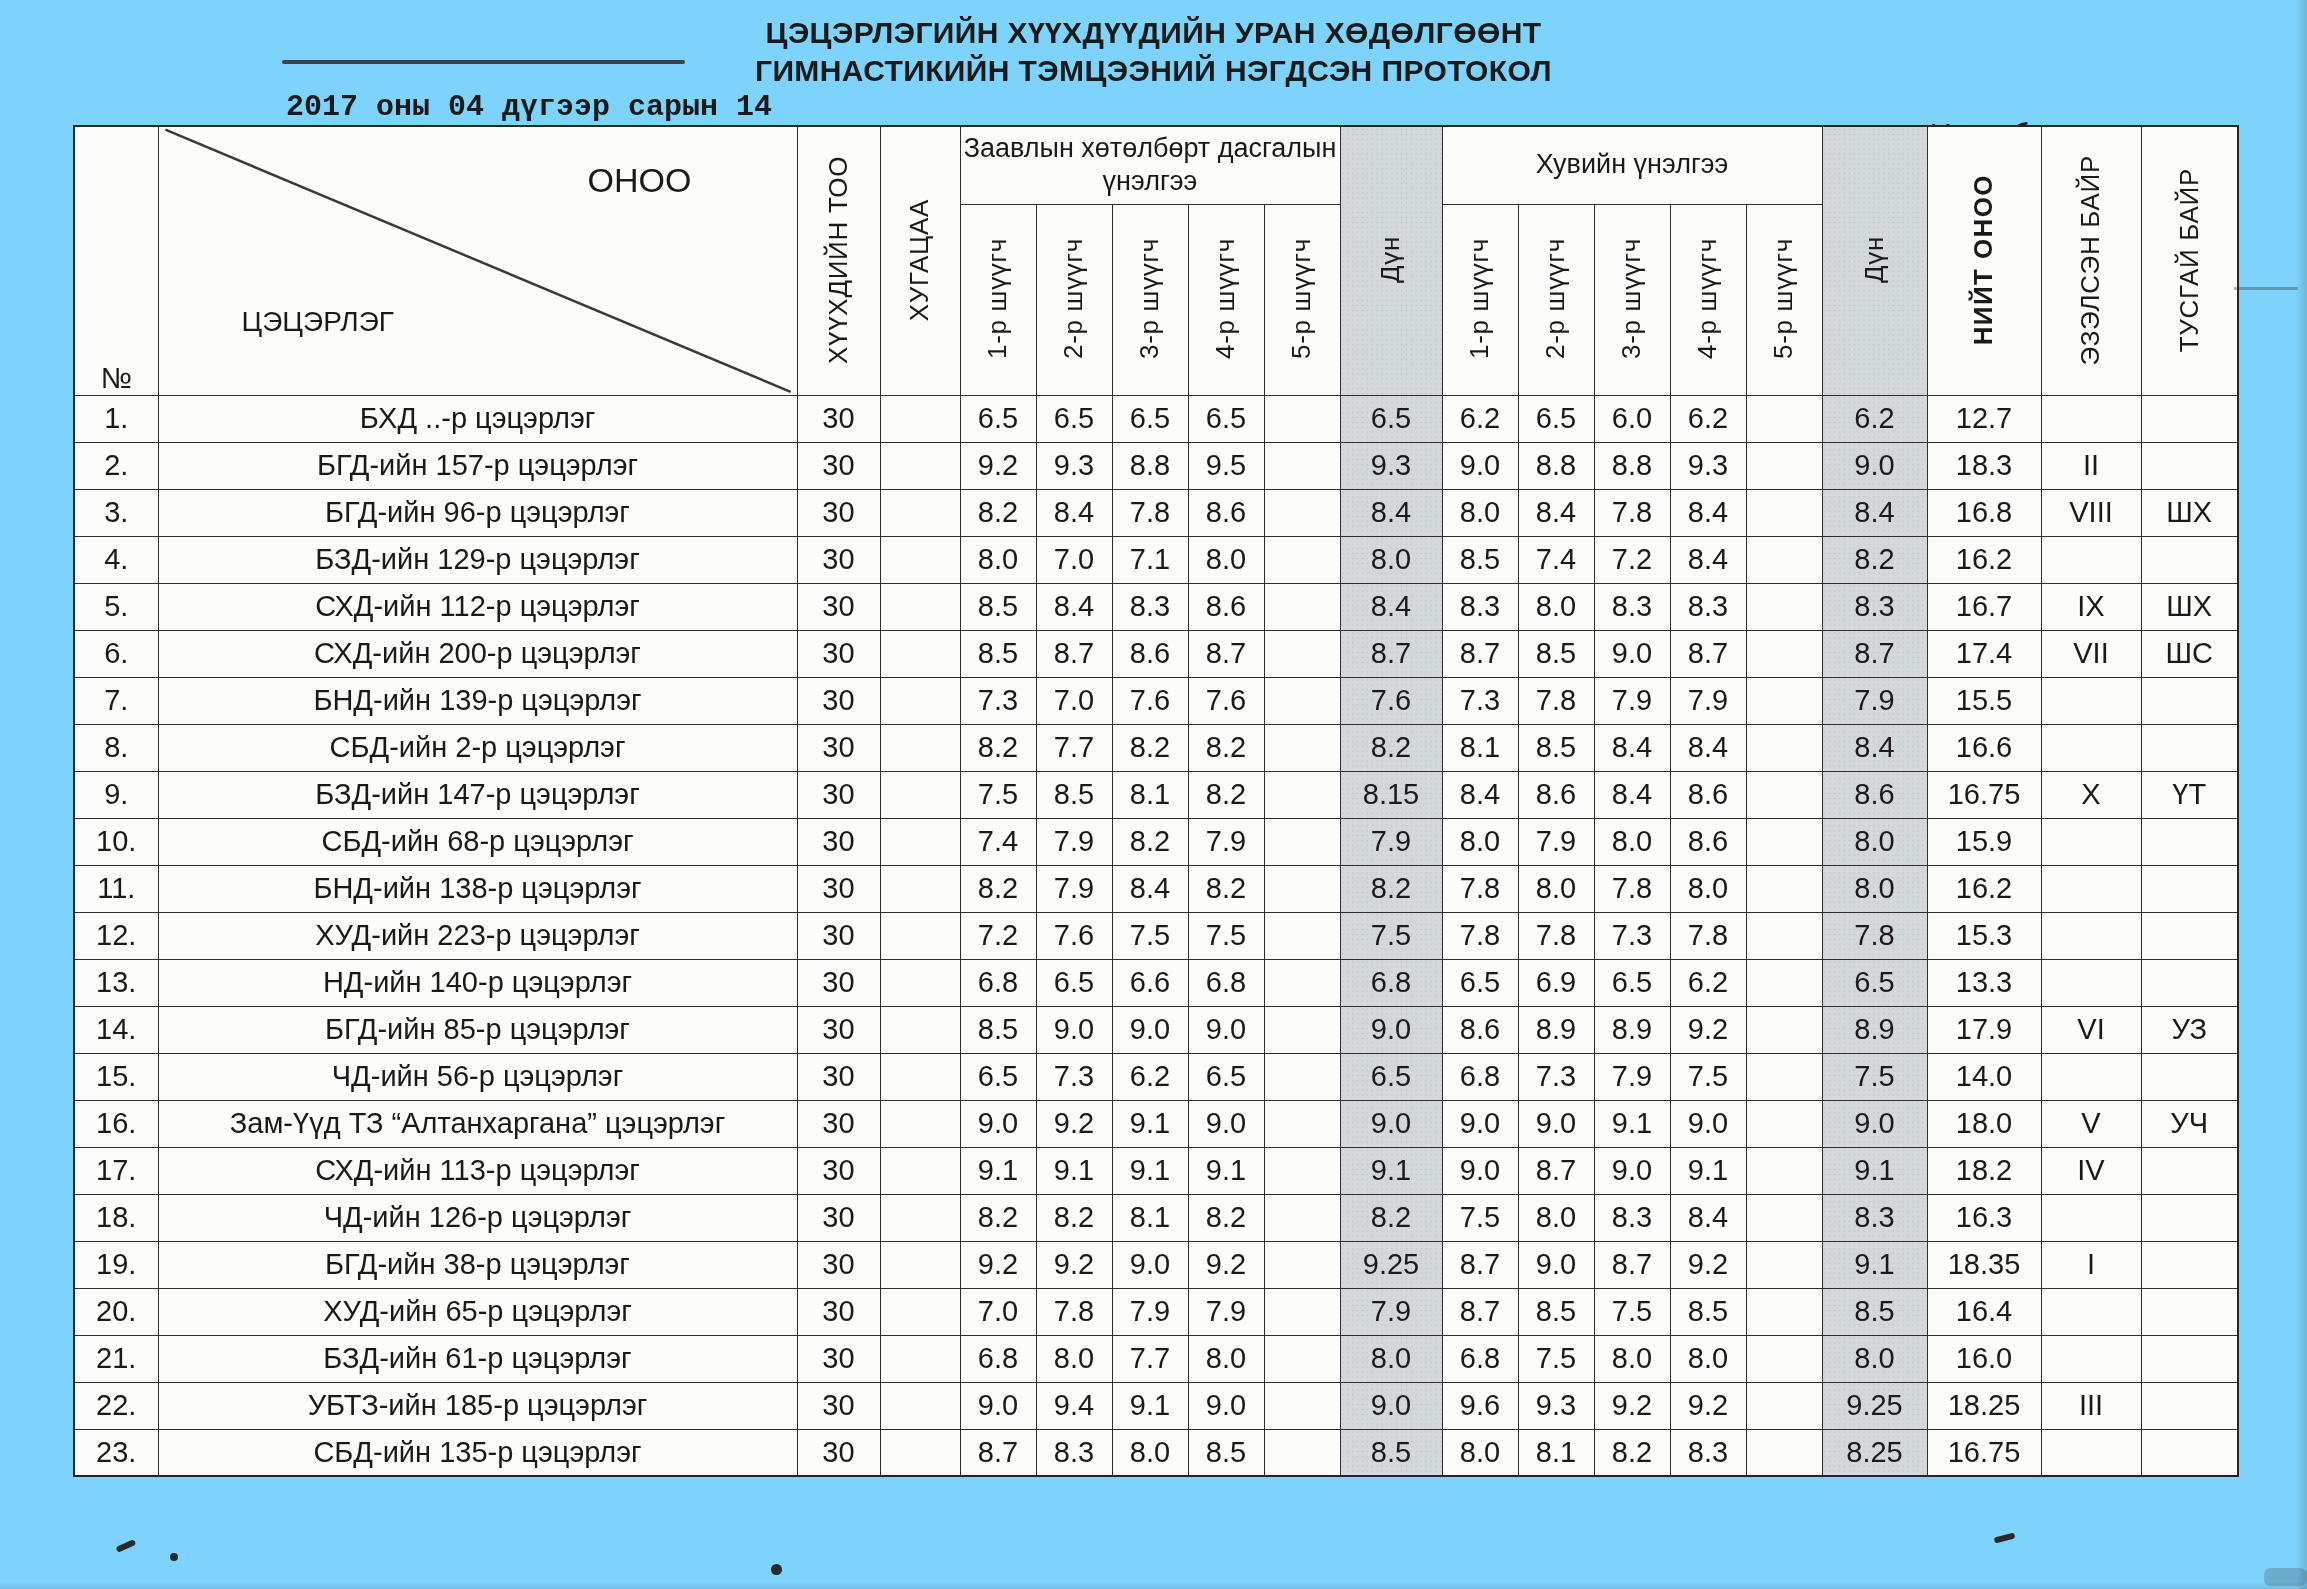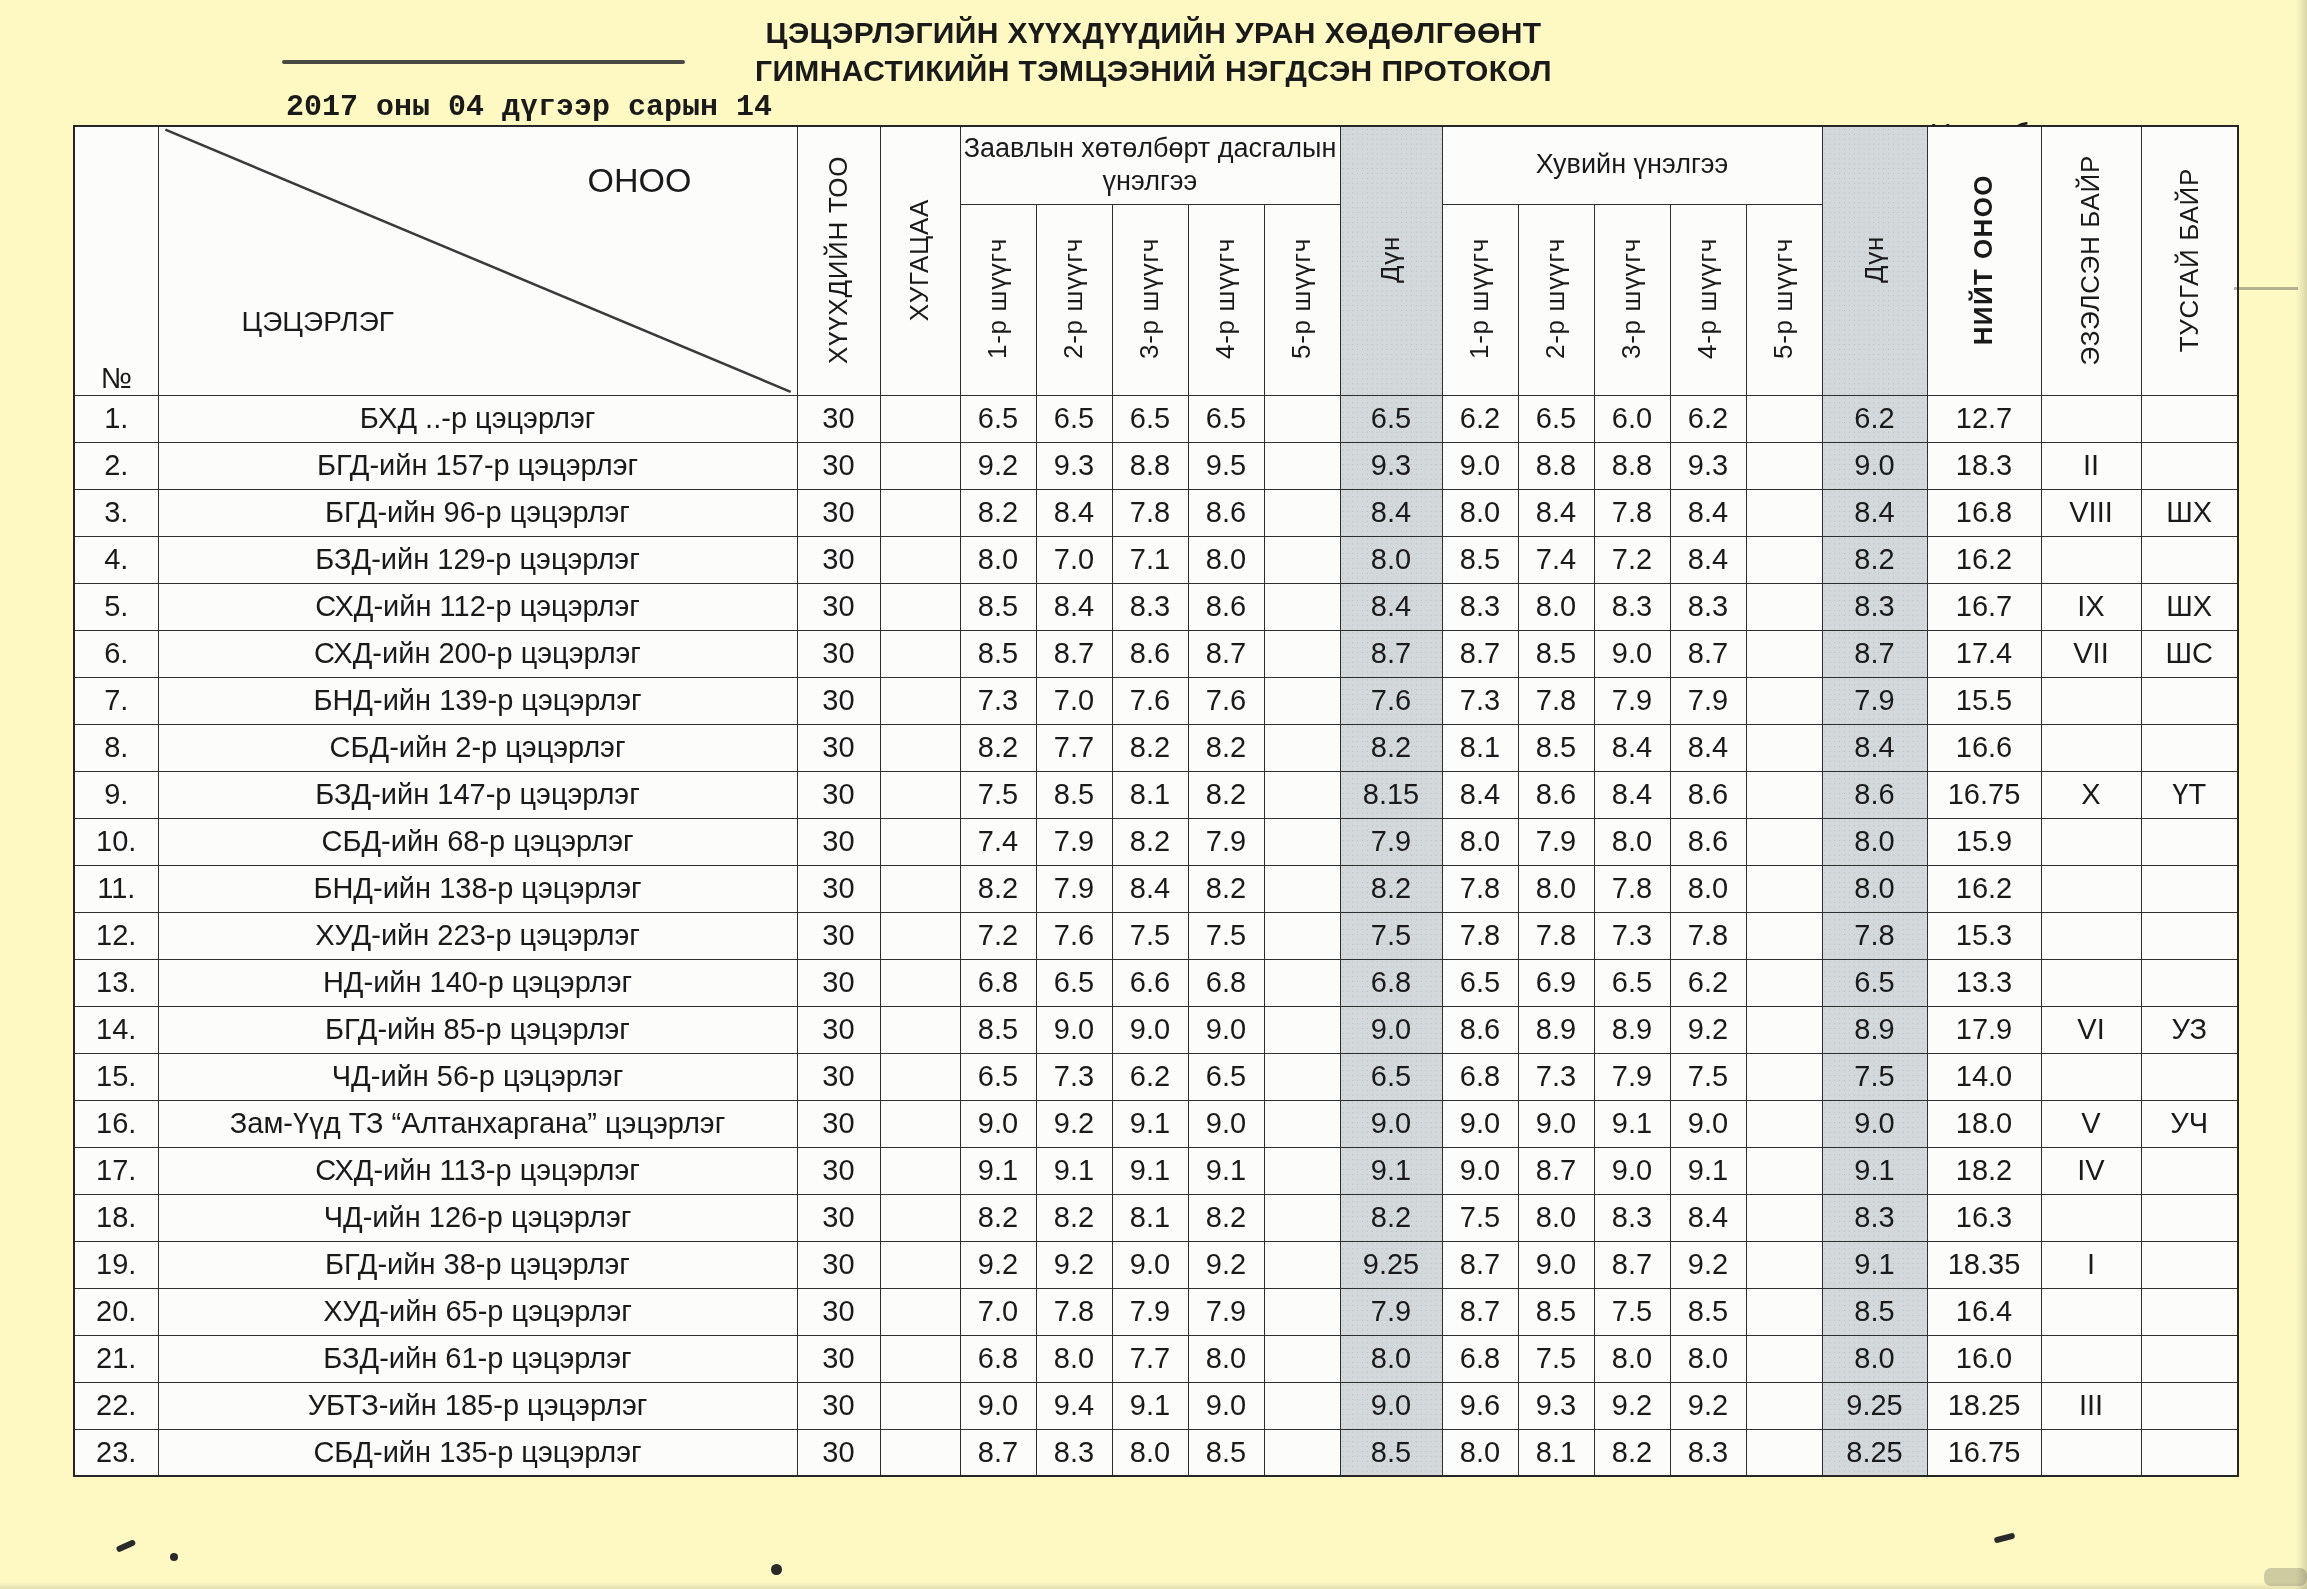--- a/index.html
+++ b/index.html
@@ -1,19 +1,19 @@
 <!DOCTYPE html>
 <html style="font-size:11.2px"><head>
 <meta charset="utf-8">
 <style>
   * { box-sizing: border-box; }
   html,body { margin:0; padding:0; background:#dddddb; }
   .page {
     position:relative; width:2307px; height:1589px;
-    background:#fef9c3; overflow:hidden;
+    background:#7dd3fc; overflow:hidden;
     font-family:"Liberation Sans", sans-serif; color:#1a1a1a;
   }
   .title { position:absolute; top:14px; left:0; width:100%; text-align:center;
            font-size:30px; font-weight:bold; line-height:1.28; letter-spacing:0.4px; }
   .date  { position:absolute; left:286px; top:90px; font-size:30px; font-weight:bold;font-family:Liberation Mono, monospace; }
   .city  { position:absolute; left:1931px; top:98px; font-size:29px;margin-top:20px; }
 
   table.protocol {
     position:absolute; left:73px; top:125px; width:2160px;
     border-collapse:collapse; table-layout:fixed;

